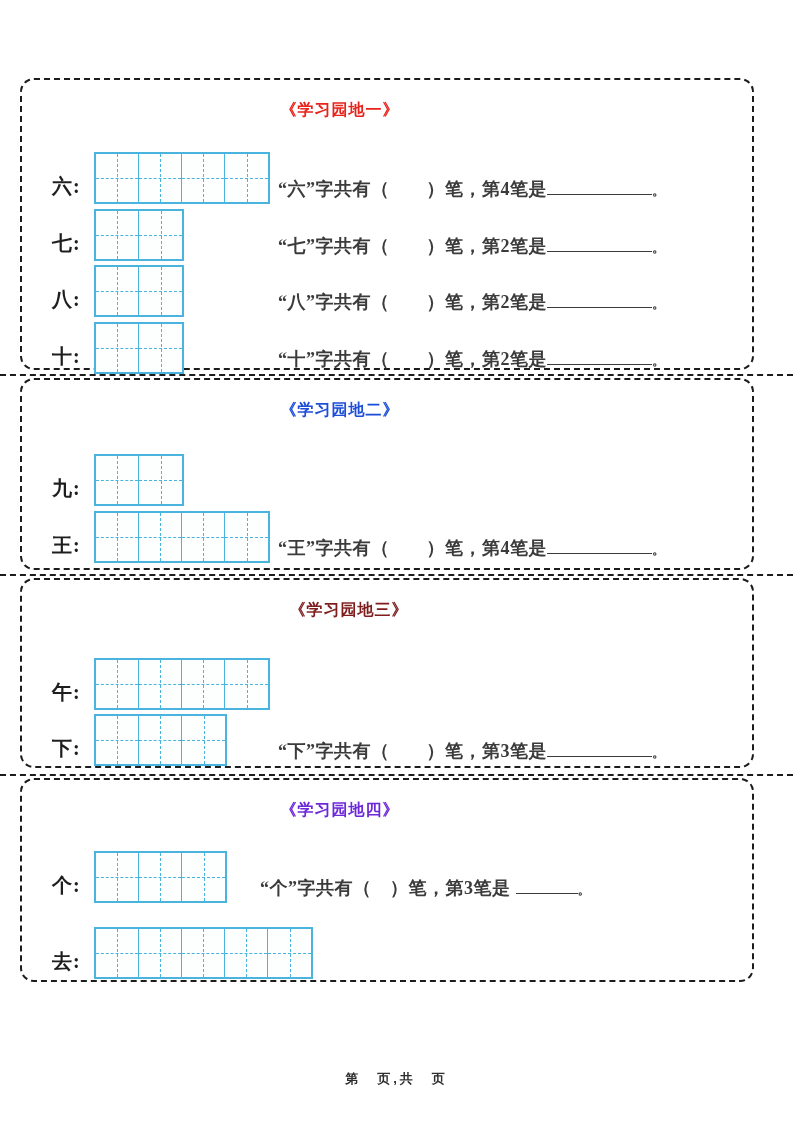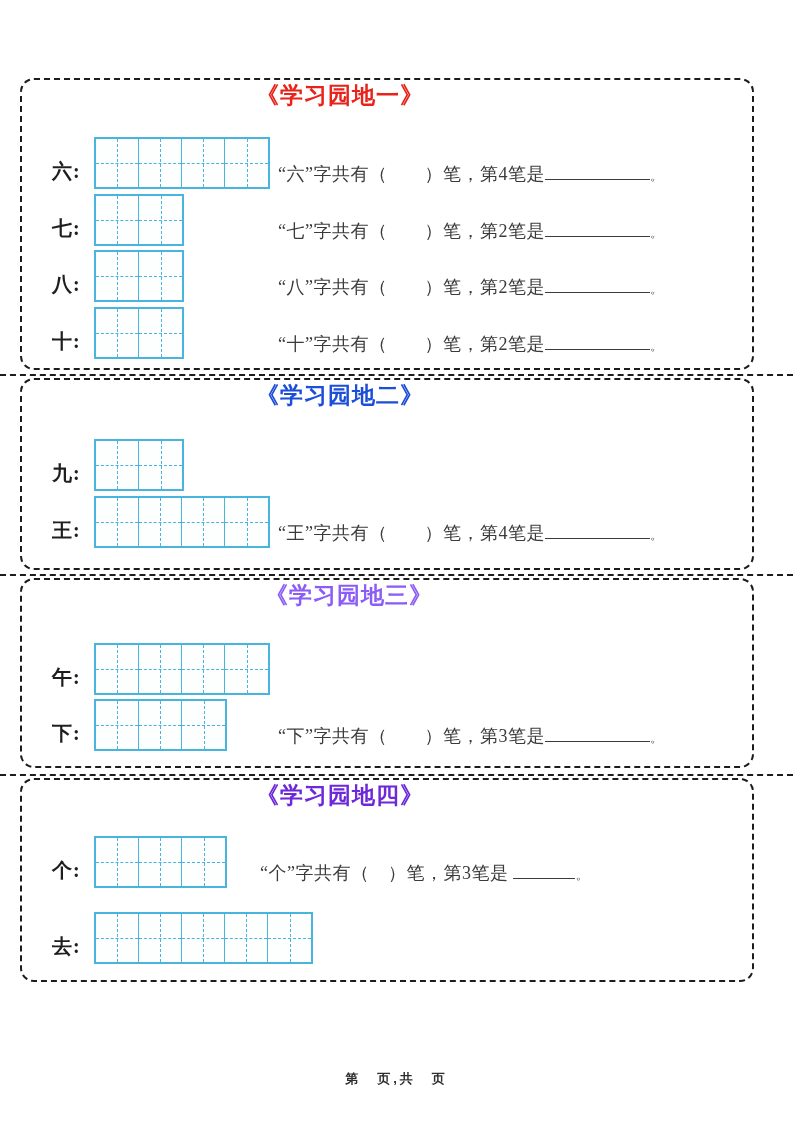--- a/index.html
+++ b/index.html
@@ -11,24 +11,24 @@
   .boundary-line{
     position:absolute;left:0;width:793px;height:0;
     border-top:2px dashed #1c1c1c;
   }
   .section-box{
     position:absolute;left:20px;width:734px;
     border:2px dashed #1c1c1c;border-radius:14px;
     background:#ffffff;box-sizing:border-box;
   }
   .section-title{
-    margin-top:0;height:30px;line-height:30px;
+    margin-top:15px;height:30px;line-height:30px;
     text-align:center;padding-right:94px;
     font-family:"Liberation Sans","DejaVu Sans",sans-serif;
-    font-weight:bold;font-size:23px;letter-spacing:1px;
+    font-weight:bold;font-size:16px;letter-spacing:1px;
   }
   .row{
     display:flex;align-items:flex-end;margin-left:30px;
   }
   .row-label{
     width:42px;flex:0 0 42px;
     font-size:20px;font-weight:bold;color:#1e1e1e;
     padding-bottom:4px;letter-spacing:1px;
   }
   .grid-wrap{display:flex;}
@@ -44,21 +44,21 @@
   .grid-cell::before{
     content:'';position:absolute;left:50%;top:0;bottom:0;width:0;
     border-left:1px dashed var(--cyan);
   }
   .grid-cell::after{
     content:'';position:absolute;top:50%;left:0;right:0;height:0;
     border-top:1px dashed var(--cyan);
   }
   .question{
     white-space:nowrap;font-size:18px;color:#3b3b3b;
-    padding-bottom:3px;letter-spacing:0.5px;
+    padding-bottom:3px;letter-spacing:0.5px;font-weight:bold;
   }
   .blank{
     display:inline-block;height:3px;
     border-bottom:1.5px solid #3b3b3b;vertical-align:baseline;
   }
   .q-suffix{font-size:13px;color:#3b3b3b;}
   .footer{
     position:absolute;left:0;top:1070px;width:793px;text-align:center;
     font-family:"Liberation Sans","DejaVu Sans",sans-serif;
     font-size:13px;font-weight:bold;color:#2e2e2e;letter-spacing:3px;
@@ -134,21 +134,21 @@
             <div class="grid-cell"></div>
             <div class="grid-cell"></div>
             <div class="grid-cell"></div>
             <div class="grid-cell"></div>
           </div>
         </div>
         <div class="question"><span>“王”字共有（　　）笔，第4笔是</span><span class="blank" style="width: 105px;"></span><span class="q-suffix">。</span></div>
       </div>
     </div>
     <div class="section-box" style="top: 578px; height: 190px;">
-      <div class="section-title" style="color: #8b5cf6; padding-left: 18px;">《学习园地三》</div>
+      <div class="section-title" style="color: #7f1d1d; padding-left: 18px;">《学习园地三》</div>
       <div class="row" style="margin-top: 33px;">
         <span class="row-label">午:</span>
         <div class="grid-wrap" style="min-width: 184px;">
           <div class="writing-grid">
             <div class="grid-cell"></div>
             <div class="grid-cell"></div>
             <div class="grid-cell"></div>
             <div class="grid-cell"></div>
           </div>
         </div>

